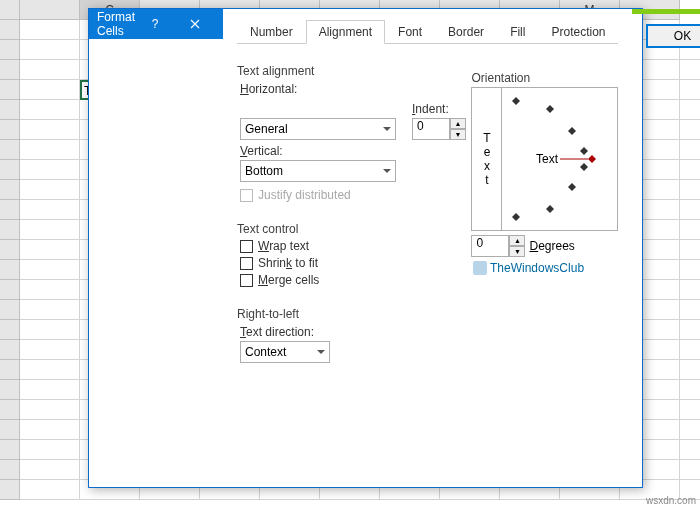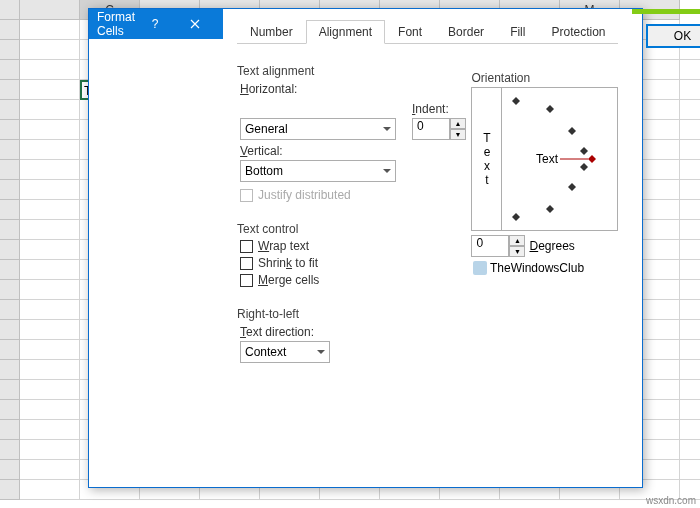--- a/index.html
+++ b/index.html
@@ -55,21 +55,21 @@
 .orient-right { flex: 1; position: relative; }
 .orient-right svg { position: absolute; top: 0; left: 0; }
 .orient-val-row { display: flex; align-items: center; margin-top: 4px; gap: 4px; }
 
 
 .dialog-footer { border-top: 5px solid #84cc16; padding: 10px 14px; display: flex; justify-content: center; gap: 8px; }
 .btn { min-width: 72px; height: 24px; border: 1px solid #adadad; background: #f0f0f0; cursor: pointer; display: inline-flex; align-items: center; justify-content: center; }
 .btn.primary { border: 1px solid #0078d7; box-shadow: inset 0 0 0 1px #0078d7; }
 
 
-.watermark { position: absolute; left: 250px; top: 252px; color: #000000; font-size: 13px; font-weight: 500; display: flex; gap: 3px; pointer-events: none; }
+.watermark { position: absolute; left: 250px; top: 252px; color: #0369a1; font-size: 13px; font-weight: 500; display: flex; gap: 3px; pointer-events: none; }
 .watermark-icon { width: 14px; height: 14px; background: #b8d4e8; border-radius: 2px; }
 
 .credit { position: absolute; right: 4px; bottom: 2px; font-size: 10px; color: #888; }
 </style>
 </head>
 <body>
 
 <div class="grid">
   <div class="grid-row">
     <div class="grid-cell row-header"></div>

